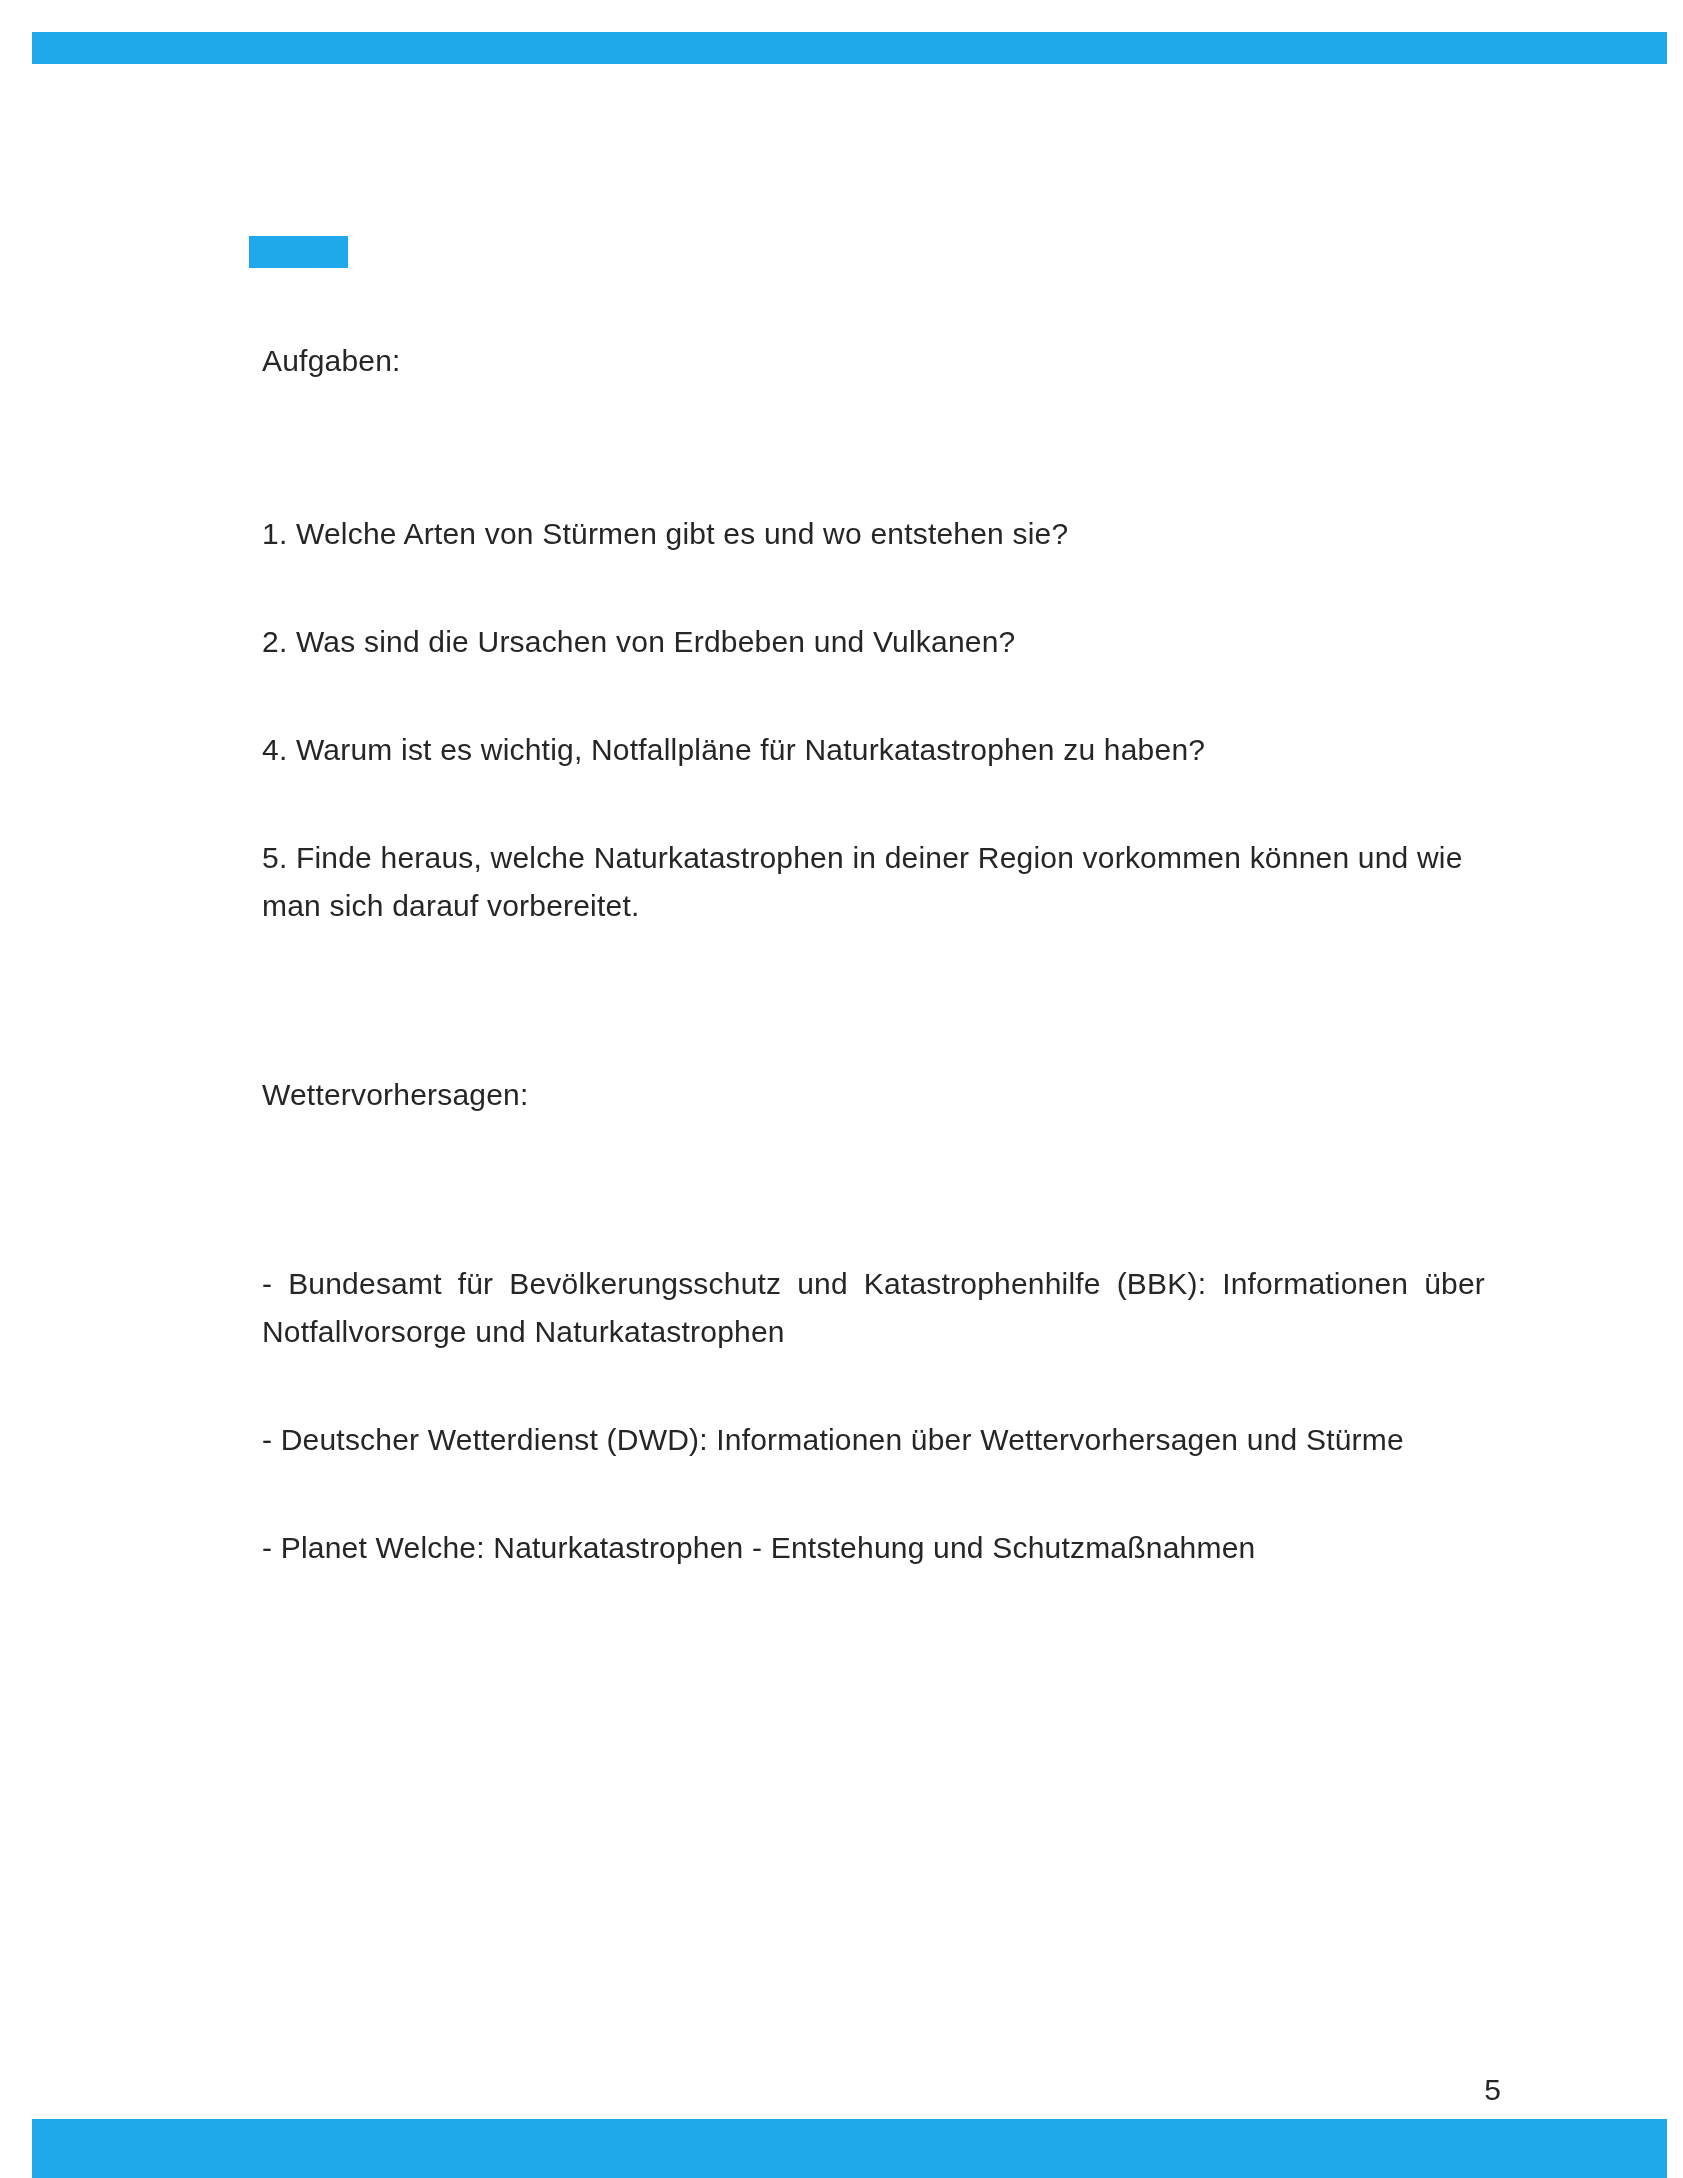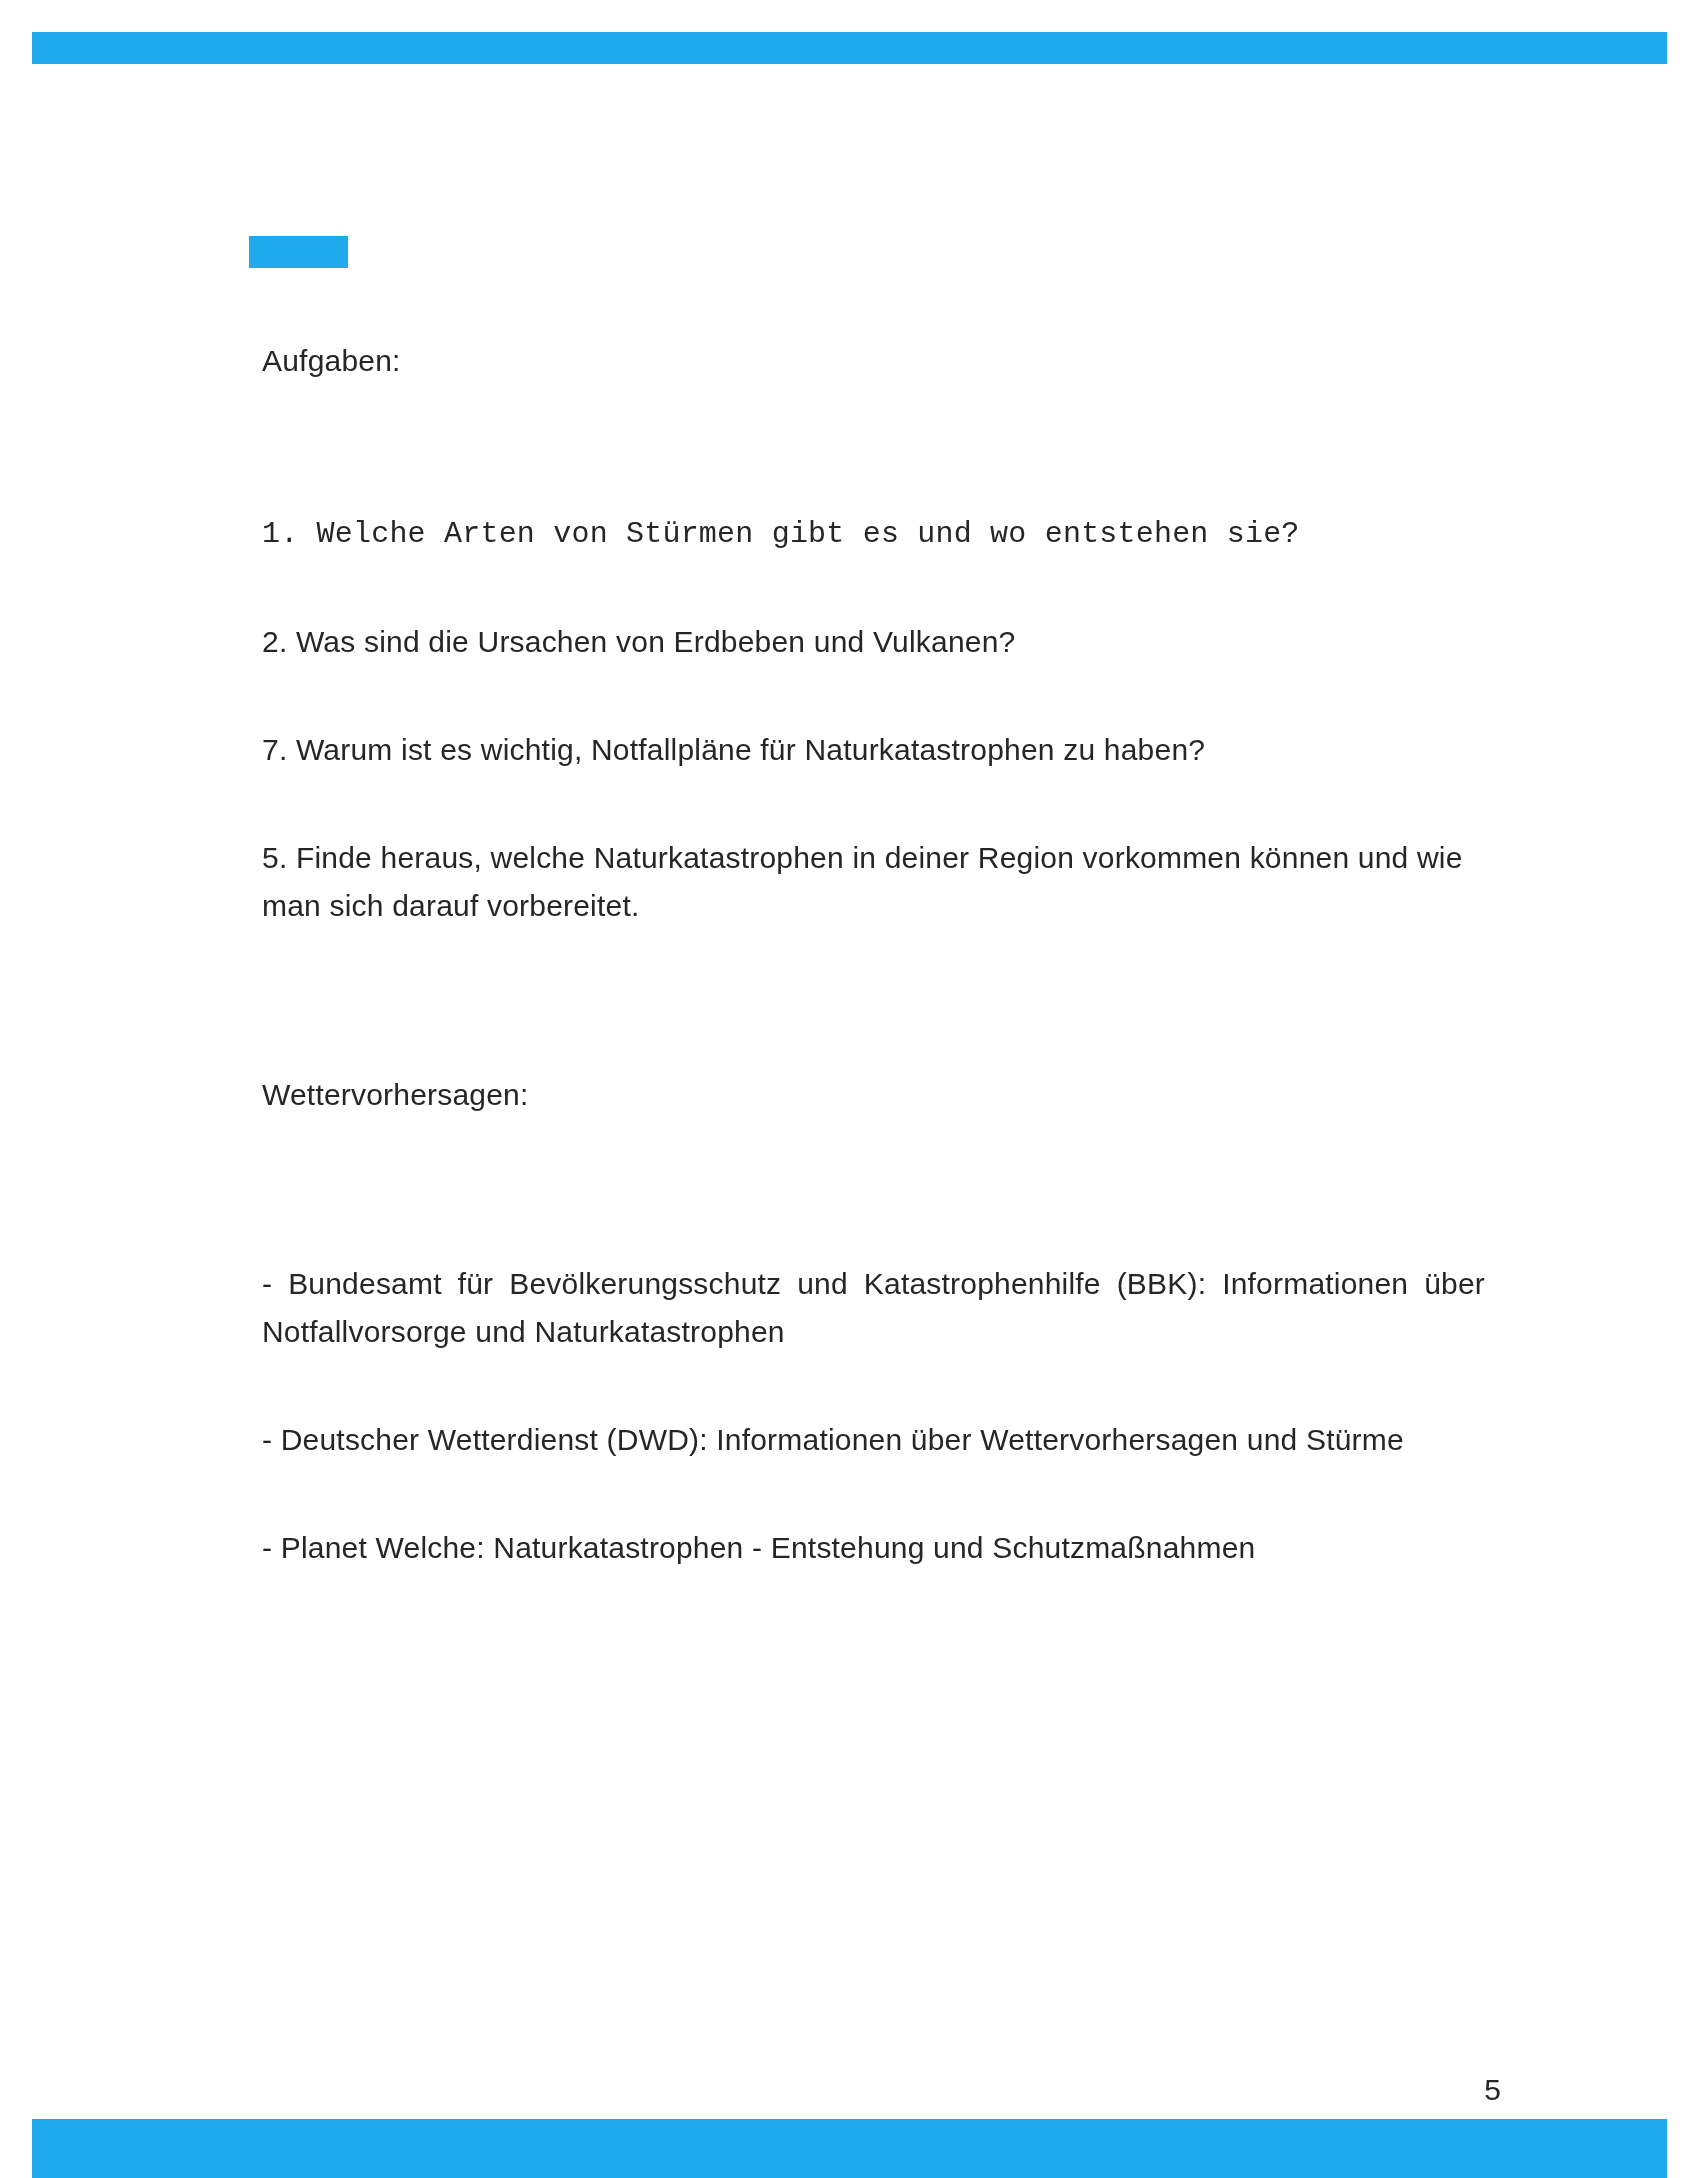--- a/index.html
+++ b/index.html
@@ -51,21 +51,20 @@
     color: var(--text);
     font-weight: 400;
     letter-spacing: 0.2px;
     margin-top: 24px;
   }
   .heading {
     margin-top: 53px;
   }
   .first-item {
     margin-top: 93px;
-    font-family: Liberation Mono, monospace;
   }
   .para {
     margin-bottom: 28px;
   }
   .gap-lg {
     margin-top: 109px;
   }
   .justify {
     text-align: justify;
   }
@@ -88,21 +87,21 @@
   <div class="content">
 
     <div class="accent-bar"></div>
 
     <div class="text-line heading">Aufgaben:</div>
 
     <p class="para first-item">1. Welche Arten von Stürmen gibt es und wo entstehen sie?</p>
 
     <p class="para">2. Was sind die Ursachen von Erdbeben und Vulkanen?</p>
 
-    <p class="para">7. Warum ist es wichtig, Notfallpläne für Naturkatastrophen zu haben?</p>
+    <p class="para">4. Warum ist es wichtig, Notfallpläne für Naturkatastrophen zu haben?</p>
 
     <p class="para">5. Finde heraus, welche Naturkatastrophen in deiner Region vorkommen können und wie man sich darauf vorbereitet.</p>
 
     <div class="text-line gap-lg">Wettervorhersagen:</div>
 
     <p class="para gap-lg justify">- Bundesamt für Bevölkerungsschutz und Katastrophenhilfe (BBK): Informationen über Notfallvorsorge und Naturkatastrophen</p>
 
     <p class="para">- Deutscher Wetterdienst (DWD): Informationen über Wettervorhersagen und Stürme</p>
 
     <p class="para">- Planet Welche: Naturkatastrophen - Entstehung und Schutzmaßnahmen</p>

